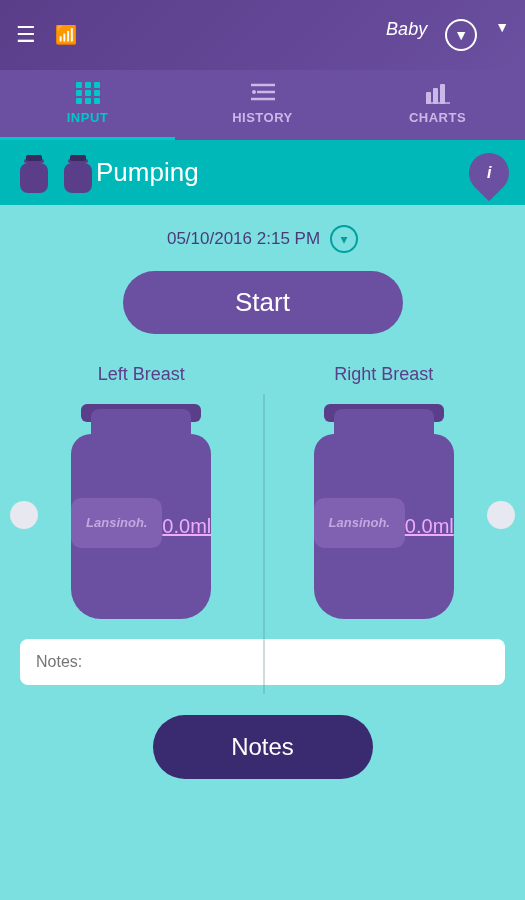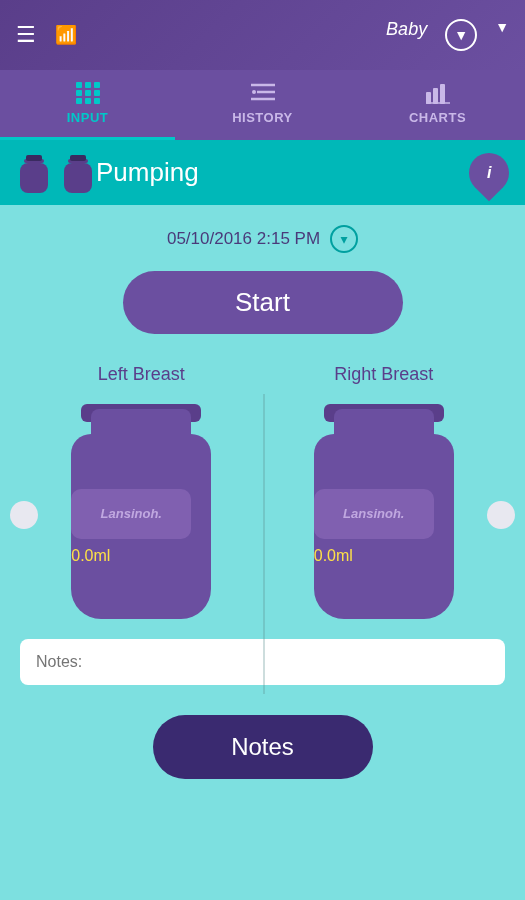--- a/index.html
+++ b/index.html
@@ -149,22 +149,22 @@
     }
     .bottle-body {
       position: absolute;
       bottom: 0;
       left: 10px;
       width: 140px;
       height: 185px;
       background: #6b4fa0;
       border-radius: 20px 20px 30px 30px;
       display: flex;
-      flex-direction: column;
-      align-items: flex-start;
+      flex-direction: row;
+      align-items: center;
       justify-content: center;
     }
     .bottle-neck {
       position: absolute;
       top: 0;
       left: 30px;
       width: 100px;
       height: 30px;
       background: #6b4fa0;
       border-radius: 8px 8px 0 0;
@@ -182,21 +182,21 @@
       width: 120px;
       height: 50px;
       background: #8060b0;
       border-radius: 10px;
       display: flex;
       align-items: center;
       justify-content: center;
       margin-bottom: 8px;
     }
     .brand-text { color: #c0a8e0; font-size: 13px; font-style: italic; font-weight: bold; }
-    .ml-value { color: #fde047; font-size: 16px; }
+    .ml-value { color: #f0abfc; font-size: 20px; text-decoration: underline; }
 
     
     .slider-dot {
       position: absolute;
       bottom: 90px;
       width: 28px; height: 28px;
       background: #e8e8f0;
       border-radius: 50%;
     }
     .slider-dot.left { left: -10px; }

